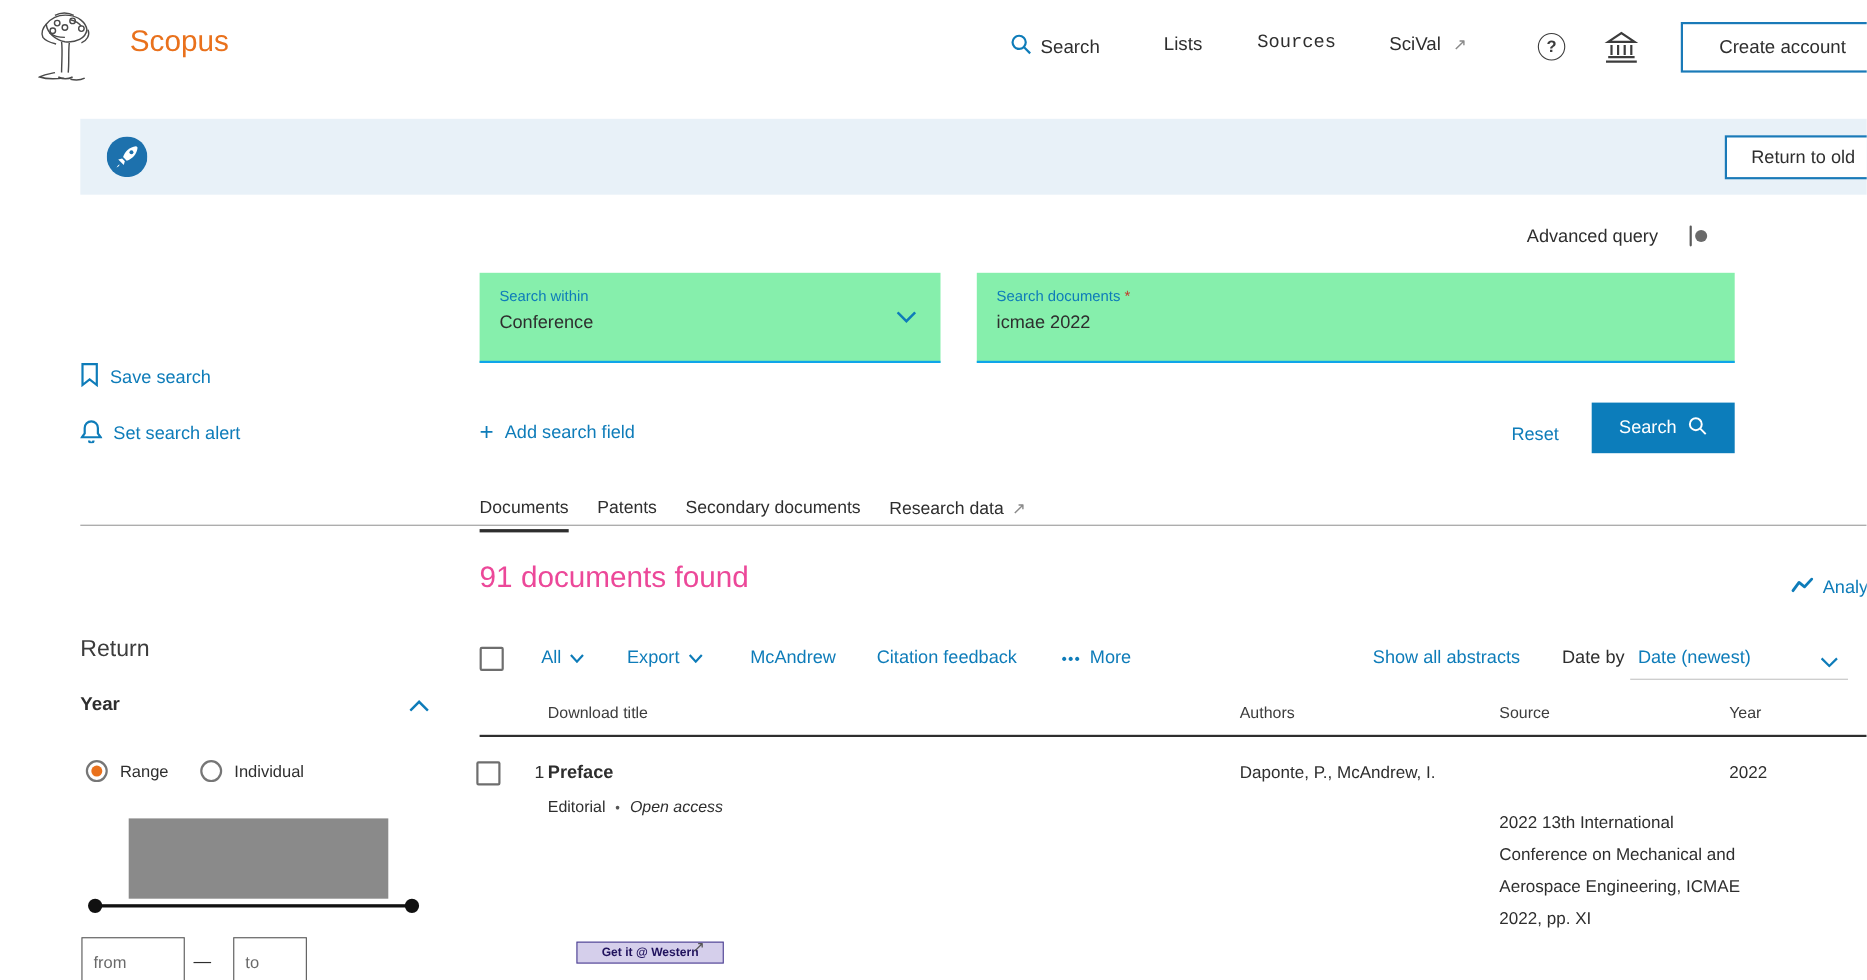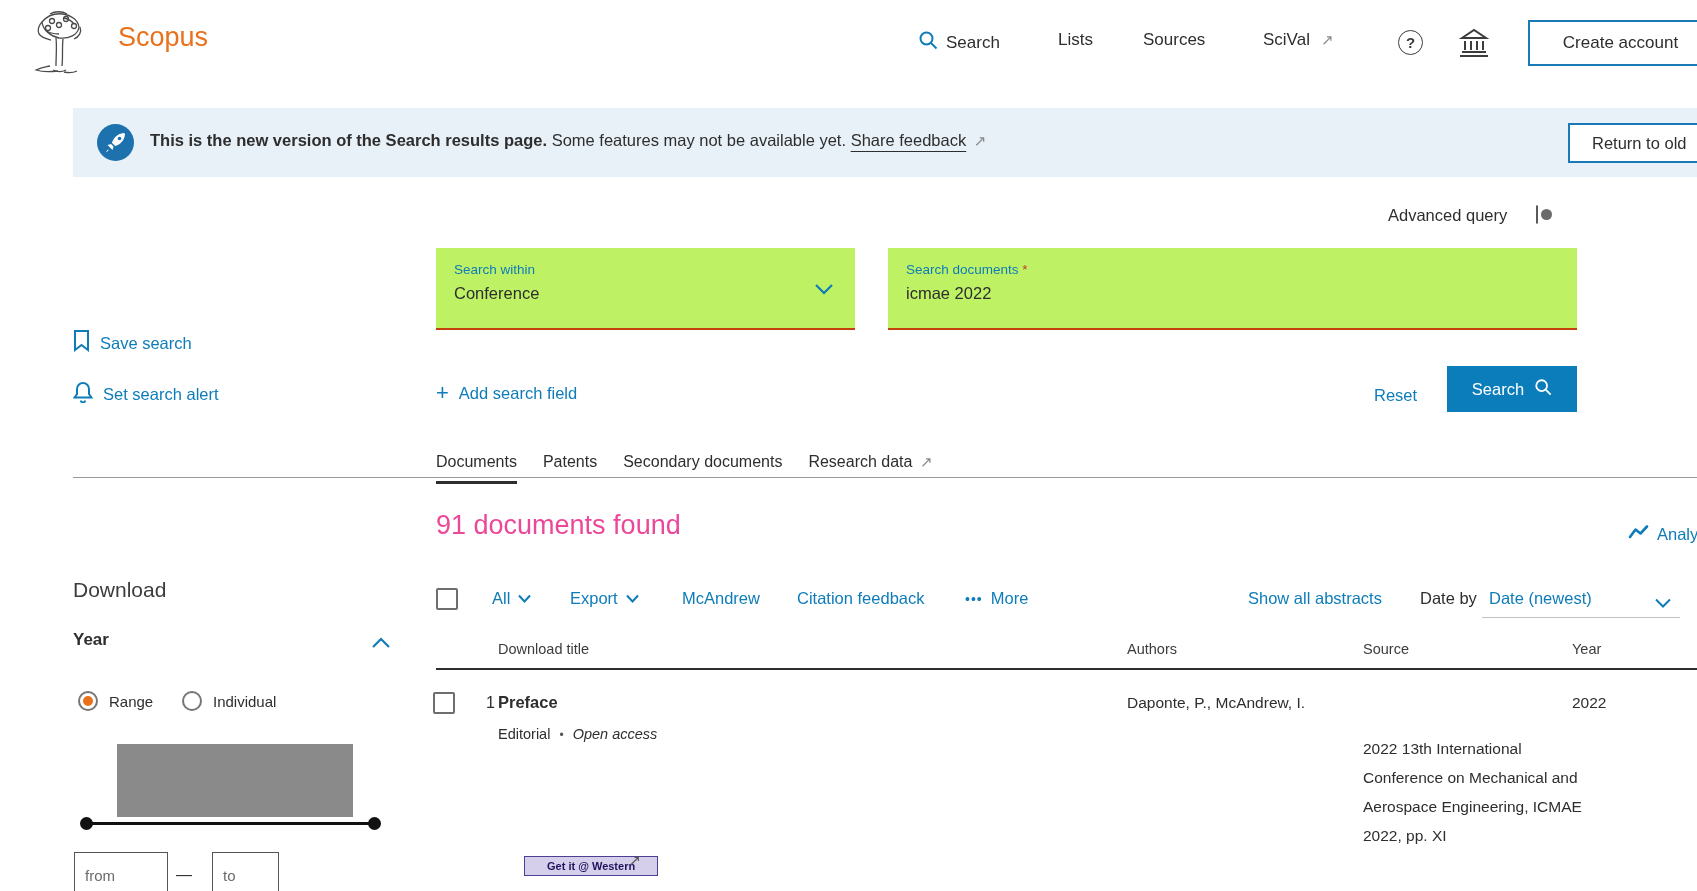--- a/index.html
+++ b/index.html
@@ -11,21 +11,21 @@
   .link{color:#0e7cb9;cursor:pointer;text-decoration:none;}
   .nav-item{position:absolute;top:30px;font-size:17px;color:#2e2e2e;display:flex;align-items:center;gap:8px;cursor:pointer;}
   .ext{color:#8a8a8a;font-size:15px;margin-left:3px;}
   .btn-outline{
     box-sizing:border-box;border:2px solid #1a7ab8;background:#fff;color:#2e2e2e;
     font-size:17px;display:flex;align-items:center;justify-content:center;cursor:pointer;
     font-family:"Liberation Sans",sans-serif;
   }
   .banner{background:#e8f1f8;}
   .field{
-    background:#bef264;border-bottom:2px solid #c2410c;box-sizing:border-box;
+    background:#86efac;border-bottom:2px solid #0ea5e9;box-sizing:border-box;
     padding:14px 18px 0 18px;cursor:pointer;
   }
   .field-label{font-size:13.5px;color:#0e7cb9;}
   .field-value{font-size:16.5px;color:#2e2e2e;margin-top:7px;}
   .req{color:#c23a2b;}
   .icon-link{display:flex;align-items:center;gap:10px;font-size:16.5px;color:#0e7cb9;cursor:pointer;}
   .tab{font-size:16px;color:#2e2e2e;padding-bottom:10px;cursor:pointer;}
   .tab.active{border-bottom:3px solid #2e2e2e;font-weight:400;}
   .hairline{background:#9a9a9a;height:1px;}
   .h1{font-size:27px;color:#ec4899;font-weight:400;}
@@ -80,21 +80,21 @@
       <svg width="20" height="20" viewBox="0 0 20 20" fill="none" stroke="#0e7cb9" stroke-width="2">
         <circle cx="8.5" cy="8.5" r="6"></circle>
           <line x1="13" y1="13" x2="18.5" y2="18.5"></line>
       </svg>
     </span>
     <span>Search</span>
   </span>
   <span class="nav-item" style="left:1058px;">
     <span>Lists</span>
   </span>
-  <span class="nav-item" style="left:1143px;">
+  <span class="nav-item" style="left:1143px;font-family:Liberation Mono, monospace;">
     <span>Sources</span>
   </span>
   <span class="nav-item" style="left:1263px;">
     <span>SciVal</span>
     <span class="ext">↗</span>
   </span>
 
   <span class="abs help-circle" style="left:1398px;top:30px;">
     <span>?</span>
   </span>
@@ -120,28 +120,20 @@
 <div class="abs banner" style="left:73px;top:108px;width:1632px;height:69px;">
   <span class="abs" style="left:24px;top:16px;">
     <svg width="37" height="37" viewBox="0 0 37 37">
       <circle cx="18.5" cy="18.5" r="18.5" fill="#1d71ad"></circle>
       <path d="M26.5 9c-5.5.6-10 4.6-11.6 9.8l3.3 3.3C23.4 20.5 27.4 16 28 10.5c0-.8-.7-1.5-1.5-1.5z" fill="#fff"></path>
       <circle cx="22.5" cy="14.5" r="1.8" fill="#1d71ad"></circle>
       <path d="M14 20l-3.5 1 2.5 2.5 2.5 2.5 1-3.5z" fill="#fff"></path>
       <path d="M11.5 25.5c-1.5.4-2.5 2.7-2.5 2.7s2.3-1 2.7-2.5z" fill="#fff"></path>
     </svg>
   </span>
-  <span class="abs" style="left:77px;top:23px;font-size:16.5px;color:#2e2e2e;white-space:nowrap;">
-    <b>This is the new version of the Search results page.</b>
-    <span> </span>
-    <span>Some features may not be available yet.</span>
-    <span>  </span>
-    <span style="text-decoration:underline;text-underline-offset:5px;cursor:pointer;">Share feedback</span>
-    <span class="ext">↗</span>
-  </span>
   <button class="abs btn-outline" style="left:1495px;top:15px;width:230px;height:40px;justify-content:flex-start;padding-left:22px;font-size:16.5px;">Return to old</button>
 </div>
 
 
 <span class="abs" style="left:1388px;top:206px;font-size:16.5px;color:#2e2e2e;">Advanced query</span>
 <span class="abs toggle" style="left:1536px;top:206px;">
   <span class="knob"></span>
 </span>
 
 <div class="abs field" style="left:436px;top:248px;width:419px;height:82px;">
@@ -216,21 +208,21 @@
 <span class="abs tb-item" style="left:1628px;top:524px;">
   <span>
     <svg width="21" height="16" viewBox="0 0 21 16" fill="none" stroke="#0e7cb9" stroke-width="2.6" stroke-linecap="round" stroke-linejoin="round">
       <polyline points="2,13 7.5,5.5 12.5,9.5 19,2.5"></polyline>
     </svg>
   </span>
   <span>Analy</span>
 </span>
 
 
-<div class="abs" style="left:73px;top:578px;font-size:21px;color:#3c3c3c;">Download</div>
+<div class="abs" style="left:73px;top:578px;font-size:21px;color:#3c3c3c;">Return</div>
 
 <div class="abs" style="left:73px;top:630px;font-size:17px;font-weight:bold;color:#2e2e2e;">Year</div>
 <span class="abs" style="left:372px;top:634px;cursor:pointer;">
   <svg width="18" height="11" viewBox="0 0 18 11" fill="none" stroke="#0e7cb9" stroke-width="2.2">
       <polyline points="1,10 9,2 17,10"></polyline>
     </svg>
 </span>
 
 <span class="abs" style="left:78px;top:691px;display:flex;align-items:center;gap:11px;">
   <span class="radio sel"></span>

